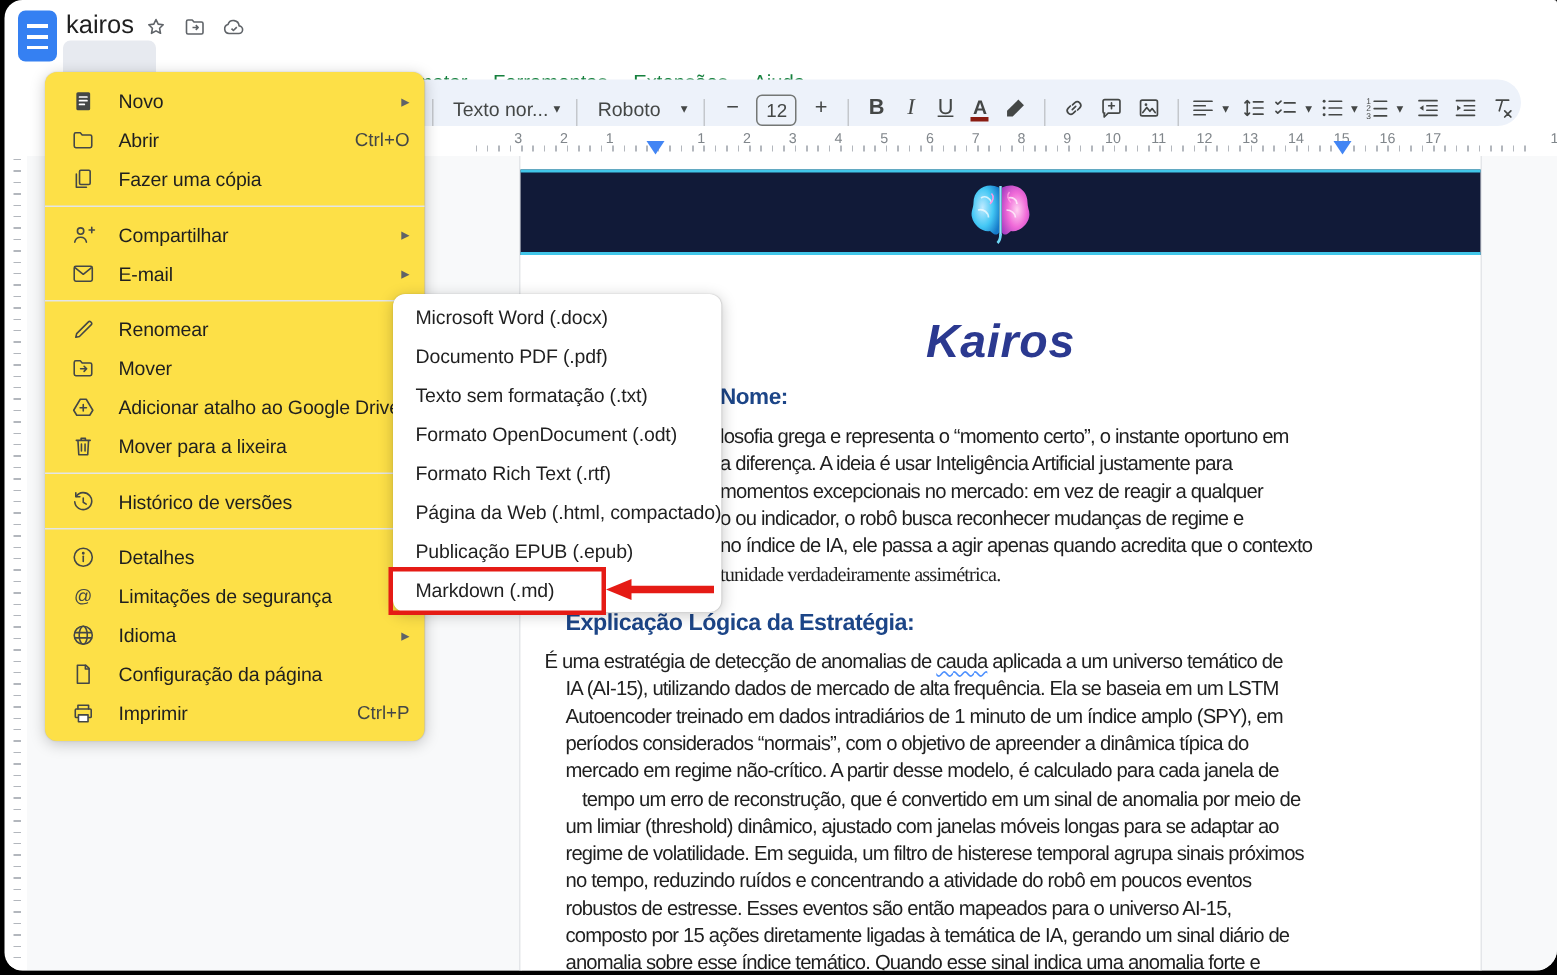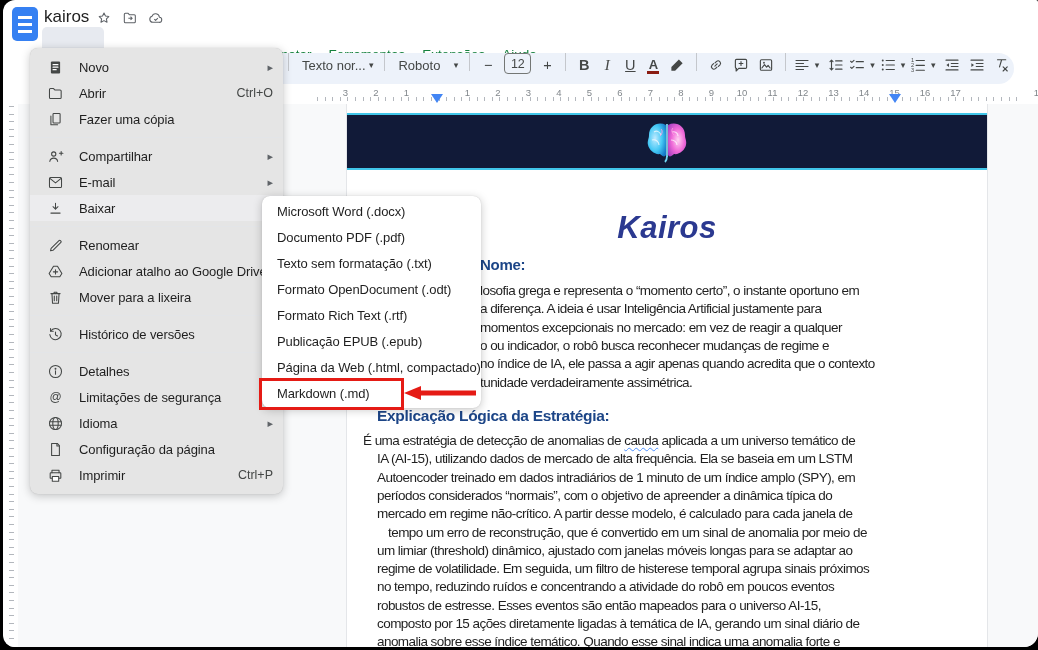--- a/index.html
+++ b/index.html
@@ -14,21 +14,21 @@
       background:repeating-linear-gradient(to bottom,#fff 0 2.6px,transparent 2.6px 7.2px);}
   .doc-title{position:absolute;left:41px;top:7px;font-size:17px;color:#1f1f1f;}
   .tb-icons{position:absolute;left:93px;top:10px;display:flex;gap:10px;color:#5f6368;}
   .tb-icons svg{width:16px;height:16px;}
   .menubar{position:absolute;left:39px;top:27px;display:flex;gap:1px;}
   .menubar .mb-item{font-size:13.5px;color:#15803d;padding:20px 8px;border-radius:5px;line-height:16px;}
   .menubar .mb-item.active{background:#e7eaf0;}
 
   
   .toolbar{position:absolute;left:27px;top:53px;width:984px;height:31px;background:#edf2fa;
-           border-radius:18px;display:flex;align-items:flex-start;padding-left:252px;box-sizing:border-box;gap:1px;}
+           border-radius:18px;display:flex;align-items:flex-end;padding-left:252px;box-sizing:border-box;gap:1px;}
   .toolbar .tsep{width:1px;height:18px;background:#c4c7cc;margin:0 6px;}
   .toolbar .tbtn{display:flex;align-items:center;justify-content:center;height:24px;min-width:24px;
                  border-radius:4px;color:#444746;}
   .toolbar .tbtn svg{width:18px;height:18px;}
   .toolbar .glyph{font-size:14.5px;color:#444746;}
   .toolbar .glyph.b{font-weight:bold;}
   .toolbar .glyph.i{font-style:italic;font-family:"Liberation Serif",serif;font-size:15px;}
   .toolbar .glyph.u{text-decoration:underline;}
   .toolbar .dd-label{font-size:13px;color:#444746;padding:0 2px 0 6px;white-space:nowrap;overflow:hidden;}
   .toolbar .caret{font-size:9px;color:#444746;padding:0 4px;}
@@ -55,21 +55,21 @@
   .banner{position:absolute;left:0;top:9px;width:640px;height:53px;background:#111a38;
           border-top:2px solid #41c6e9;border-bottom:2px solid #41c6e9;}
   .banner svg{position:absolute;left:50%;top:50%;transform:translate(-50%,-50%);}
   .doc-main-title{position:absolute;left:0;width:640px;top:106px;text-align:center;
       font-size:31px;font-weight:bold;font-style:italic;letter-spacing:.5px;}
   .h-frag{position:absolute;font-size:15px;font-weight:bold;letter-spacing:-.3px;white-space:nowrap;}
   .dline{position:absolute;font-size:13.5px;color:#1f1f1f;letter-spacing:-0.55px;white-space:nowrap;height:18px;line-height:18px;}
   .wavy{text-decoration:underline;text-decoration-style:wavy;text-decoration-color:#4d90fe;text-decoration-thickness:1px;text-underline-offset:2px;}
 
   
-  .menu{position:absolute;left:27px;top:48px;width:253px;background:#e5e5e5;border-radius:8px;
+  .menu{position:absolute;left:27px;top:48px;width:253px;background:#fde047;border-radius:8px;
         box-shadow:0 2px 10px rgba(0,0,0,.22),0 0 1px rgba(0,0,0,.2);padding:6px 0;z-index:20;}
   .mi{display:flex;align-items:center;height:26px;padding:0 10px 0 17px;font-size:13px;color:#1f1f1f;}
   .mi.hl{background:#ececee;}
   .mi .ic{width:17px;height:17px;margin-right:15px;color:#444746;flex:none;}
   .mi .ic svg{width:17px;height:17px;display:block;}
   .mi .lbl{flex:1;white-space:nowrap;letter-spacing:-.1px;}
   .mi .sc{color:#444746;font-size:12.5px;}
   .mi .arr{color:#5f6368;font-size:11px;margin-left:8px;}
   .msep{height:1px;background:#e3e5e8;margin:5px 0;}
   .submenu{position:absolute;left:259px;top:196px;width:219px;background:#fff;border-radius:8px;
@@ -310,21 +310,21 @@
           </svg>
         </div>
         <div class="doc-main-title" id="docTitle" style="color: rgb(43, 57, 144);">Kairos</div>
         <div class="h-frag" id="heading1" style="left: 133px; top: 152px; color: rgb(28, 69, 135);">Nome:</div>
         <div id="introLines">
             <div class="dline" style="left: 133px; top: 178px;">losofia grega e representa o “momento certo”, o instante oportuno em</div>
             <div class="dline" style="left: 133px; top: 196.3px;">a diferença. A ideia é usar Inteligência Artificial justamente para</div>
             <div class="dline" style="left: 133px; top: 214.6px;">momentos excepcionais no mercado: em vez de reagir a qualquer</div>
             <div class="dline" style="left: 133px; top: 232.9px;">o ou indicador, o robô busca reconhecer mudanças de regime e</div>
             <div class="dline" style="left: 133px; top: 251.2px;">no índice de IA, ele passa a agir apenas quando acredita que o contexto</div>
-            <div class="dline" style="left: 133px; top: 269.5px;">tunidade verdadeiramente assimétrica.</div>
+            <div class="dline" style="left: 133px; top: 269.5px; font-family: Liberation Serif, serif;">tunidade verdadeiramente assimétrica.</div>
           </div>
         <div class="h-frag" id="heading2" style="left: 30px; top: 303px; font-size: 15.5px; color: rgb(28, 69, 135);">Explicação Lógica da Estratégia:</div>
         <div id="bodyLines">
             <div class="dline" style="left: 16px; top: 328px;">É uma estratégia de detecção de anomalias de <span class="wavy">cauda</span> aplicada a um universo temático de</div>
             <div class="dline" style="left: 30px; top: 346.3px;">IA (AI-15), utilizando dados de mercado de alta frequência. Ela se baseia em um LSTM</div>
             <div class="dline" style="left: 30px; top: 364.6px;">Autoencoder treinado em dados intradiários de 1 minuto de um índice amplo (SPY), em</div>
             <div class="dline" style="left: 30px; top: 382.9px;">períodos considerados “normais”, com o objetivo de apreender a dinâmica típica do</div>
             <div class="dline" style="left: 30px; top: 401.2px;">mercado em regime não-crítico. A partir desse modelo, é calculado para cada janela de</div>
             <div class="dline" style="left: 41px; top: 419.5px;">tempo um erro de reconstrução, que é convertido em um sinal de anomalia por meio de</div>
             <div class="dline" style="left: 30px; top: 437.8px;">um limiar (threshold) dinâmico, ajustado com janelas móveis longas para se adaptar ao</div>
@@ -381,37 +381,37 @@
         <div class="mi">
           <span class="ic">
             <svg viewBox="0 0 24 24" fill="none" stroke="#444746" stroke-width="1.5" stroke-linecap="round" stroke-linejoin="round">
               <rect x="3.5" y="5" width="17" height="14" rx="1.5"></rect>
               <path d="M4.5 6.5 12 12.5l7.5-6"></path>
             </svg>
           </span>
           <span class="lbl">E-mail</span>
           <span class="arr">▸</span>
         </div>
-        <div class="mi hl">
-          <span class="ic">
-            <svg viewBox="0 0 24 24" fill="none" stroke="#444746" stroke-width="1.5" stroke-linecap="round" stroke-linejoin="round">
-              <path d="M12 4.5v8.5M8.5 9.5 12 13l3.5-3.5M5.5 18.5h13"></path>
-            </svg>
-          </span>
-          <span class="lbl">Baixar</span>
-          <span class="arr">▸</span>
-        </div>
         <div class="msep"></div>
         <div class="mi">
           <span class="ic">
             <svg viewBox="0 0 24 24" fill="none" stroke="#444746" stroke-width="1.5" stroke-linecap="round" stroke-linejoin="round">
               <path d="M5 19.5l.8-3.4L16.9 5a1.4 1.4 0 0 1 2 0l.7.7a1.4 1.4 0 0 1 0 2L8.4 18.8z"></path>
             </svg>
           </span>
           <span class="lbl">Renomear</span>
+        </div>
+        <div class="mi">
+          <span class="ic">
+            <svg viewBox="0 0 24 24" fill="none" stroke="#444746" stroke-width="1.5" stroke-linecap="round" stroke-linejoin="round">
+              <path d="M3.5 6.5a1.5 1.5 0 0 1 1.5-1.5h4.2l1.8 2h7.5a1.5 1.5 0 0 1 1.5 1.5v9a1.5 1.5 0 0 1-1.5 1.5H5a1.5 1.5 0 0 1-1.5-1.5z"></path>
+              <path d="M9.5 12.5h5.5m-2.2-2.4 2.4 2.4-2.4 2.4"></path>
+            </svg>
+          </span>
+          <span class="lbl">Mover</span>
         </div>
         <div class="mi">
           <span class="ic">
             <svg viewBox="0 0 24 24" fill="none" stroke="#444746" stroke-width="1.5" stroke-linecap="round" stroke-linejoin="round">
               <path d="M9.2 4.5h5.6L21 14.8l-2.9 4.7H5.9L3 14.8z"></path>
               <path d="M12 9.5v6M9 12.5h6"></path>
             </svg>
           </span>
           <span class="lbl">Adicionar atalho ao Google Drive</span>
         </div>
@@ -486,22 +486,22 @@
           <span class="sc">Ctrl+P</span>
         </div>
       </div>
 
     <div class="submenu" id="downloadMenu">
         <div class="smi">Microsoft Word (.docx)</div>
         <div class="smi">Documento PDF (.pdf)</div>
         <div class="smi">Texto sem formatação (.txt)</div>
         <div class="smi">Formato OpenDocument (.odt)</div>
         <div class="smi">Formato Rich Text (.rtf)</div>
+        <div class="smi">Página da Web (.html, compactado)</div>
         <div class="smi">Publicação EPUB (.epub)</div>
-        <div class="smi">Página da Web (.html, compactado)</div>
         <div class="smi">Markdown (.md)</div>
       </div>
 
     <div class="red-rect"></div>
     <svg class="red-arrow" width="74" height="16">
       <polygon points="0,8 17,1 17,15" fill="#e51b15"></polygon>
       <rect x="15" y="5.5" width="57" height="5" fill="#e51b15"></rect>
     </svg>
 
   </div>

